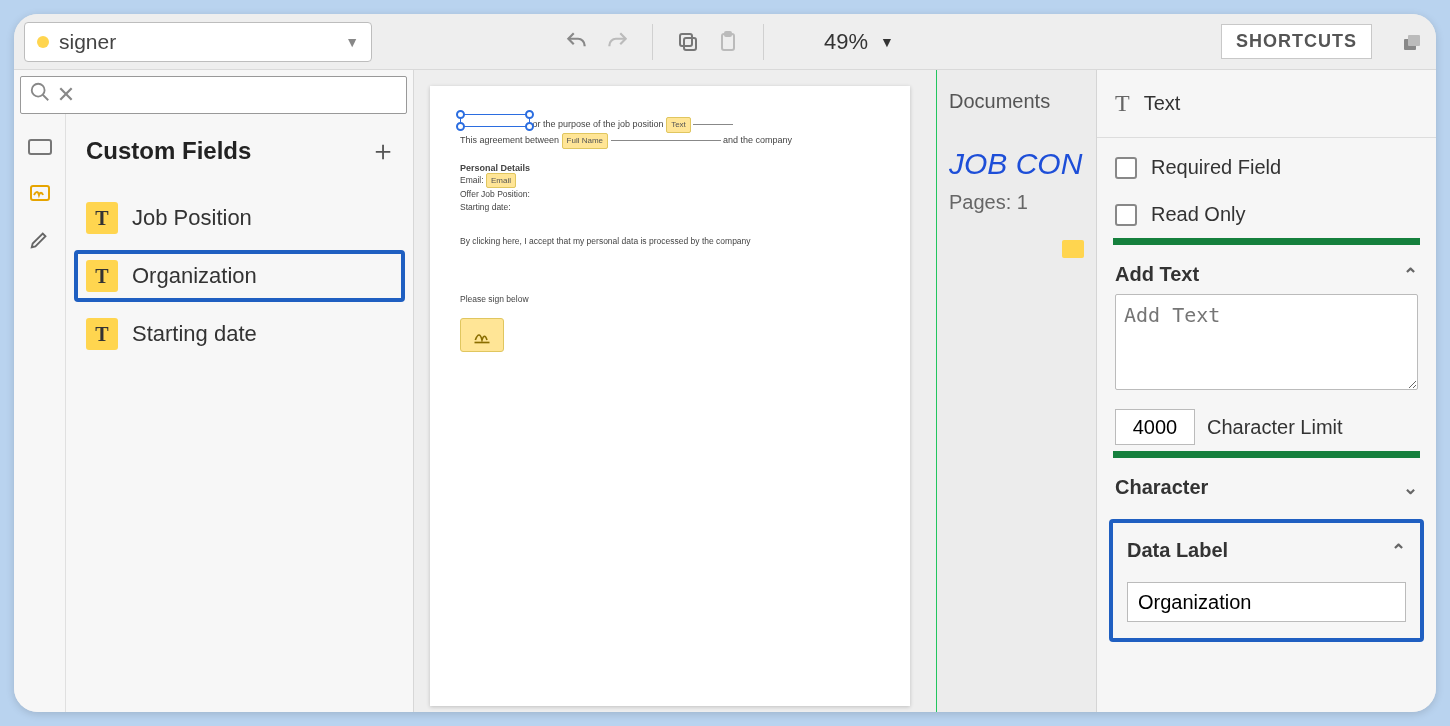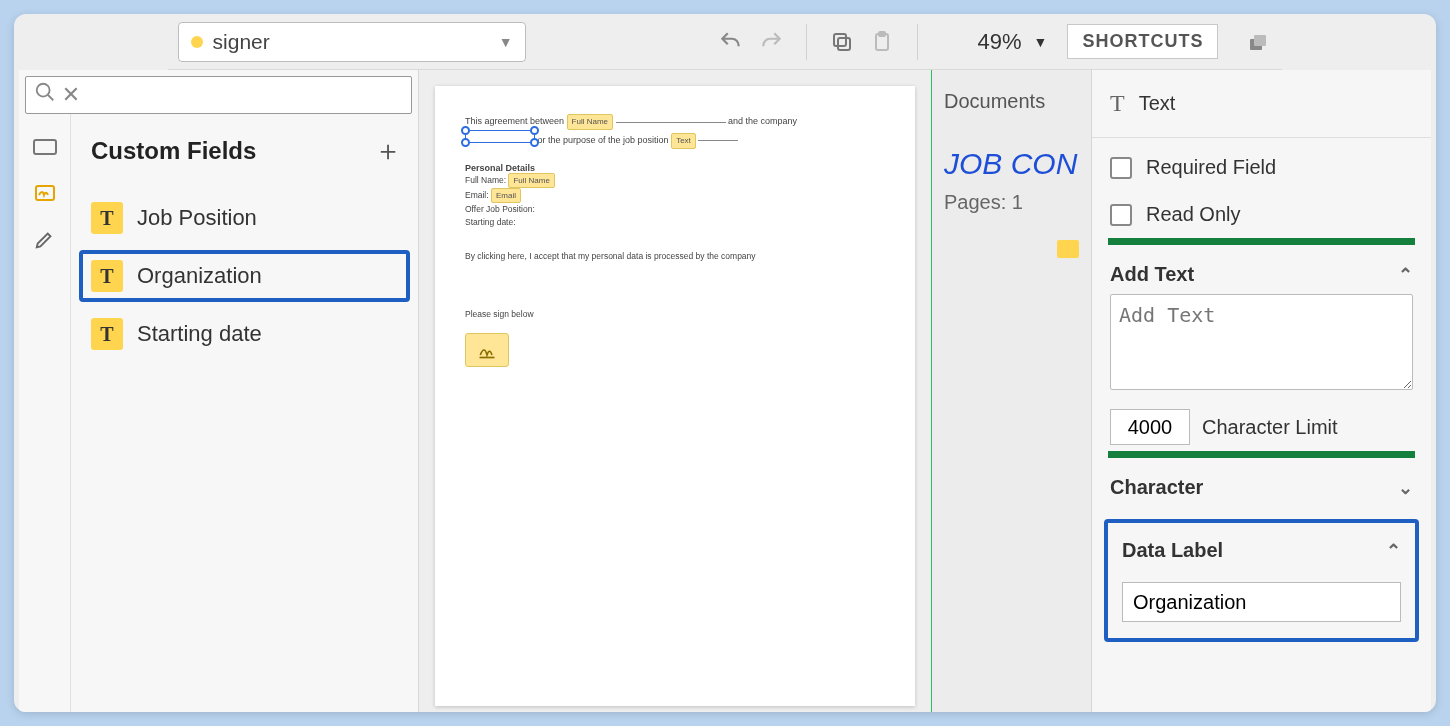--- a/index.html
+++ b/index.html
@@ -5,26 +5,25 @@
   * { box-sizing: border-box; margin: 0; padding: 0; }
   html, body { width: 1450px; height: 726px; font-family: -apple-system, BlinkMacSystemFont, "Segoe UI", Arial, sans-serif; }
   body {
     background: #b9d3ef;
     padding: 14px;
   }
   .app {
     width: 100%;
     height: 100%;
     background: #eeeeee;
-    border-radius: 12px;
+    border-radius: 24px;
     overflow: hidden;
     display: flex;
     flex-direction: column;
     box-shadow: 0 2px 8px rgba(0,0,0,0.15);
-    align-items: center;
   }
 
   
   .topbar {
     height: 56px;
     background: #eeeeee;
     display: flex;
     align-items: center;
     padding: 0 10px;
     border-bottom: 1px solid #d9d9d9;
@@ -336,42 +335,38 @@
             <span class="t-chip">T</span>
             <span>Starting date</span>
           </div>
         </div>
       </div>
     </div>
 
     <div class="center">
       <div class="page">
         <div class="doc-line">
-          <span>This agreement between</span>
-          <span class="tag">Full Name</span>
-          <span style="display:inline-block;width:110px;border-bottom:1px solid #888;vertical-align:middle;"></span>
-          <span>and  the company</span>
-        </div>
-        <div class="doc-line">
           <span class="sel-box">
             <span class="hdl tl"></span>
             <span class="hdl tr"></span>
             <span class="hdl bl"></span>
             <span class="hdl br"></span>
           </span>
           <span>or the purpose of the job position</span>
           <span class="tag">Text</span>
           <span style="display:inline-block;width:40px;border-bottom:1px solid #888;vertical-align:middle;"></span>
         </div>
+        <div class="doc-line">
+          <span>This agreement between</span>
+          <span class="tag">Full Name</span>
+          <span style="display:inline-block;width:110px;border-bottom:1px solid #888;vertical-align:middle;"></span>
+          <span>and  the company</span>
+        </div>
 
         <div class="sect-head">Personal Details</div>
-        <div class="kv">
-          <span>Full Name:</span>
-          <span class="tag">Full Name</span>
-        </div>
         <div class="kv">
           <span>Email:</span>
           <span class="tag">Email</span>
         </div>
         <div class="kv">Offer Job Position:</div>
         <div class="kv">Starting date:</div>
 
         <div class="consent">By clicking here, I accept that my personal data is processed by the company</div>
 
         <div class="signlbl">Please sign below</div>

